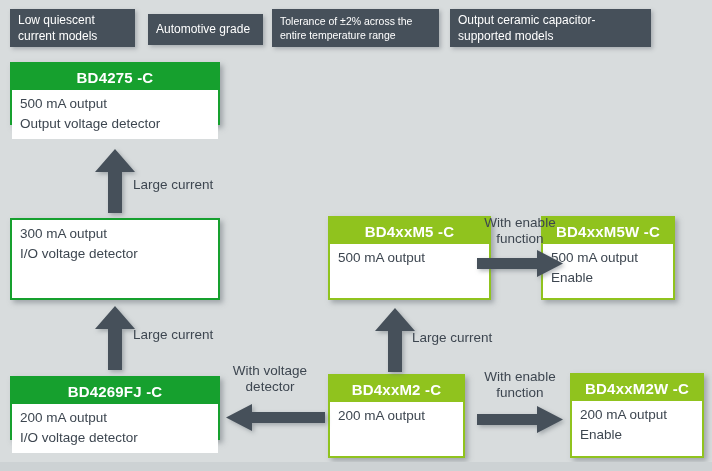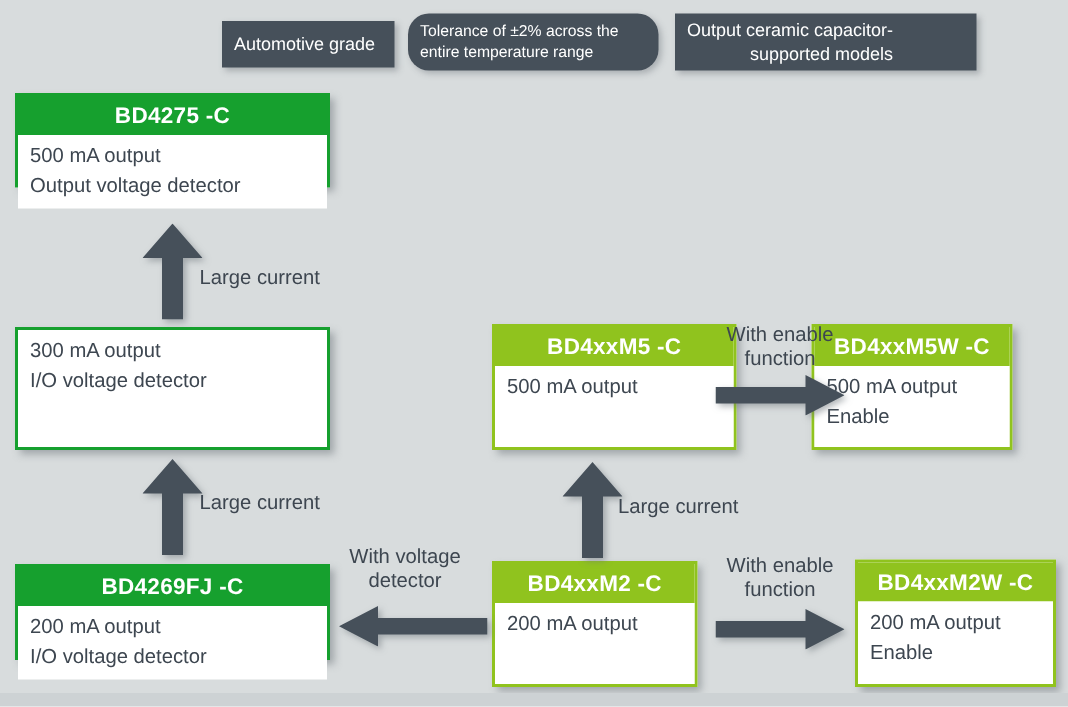--- a/index.html
+++ b/index.html
@@ -13,21 +13,21 @@
     background: var(--footer-strip, #cdd2d4);
   }
   
   .toplabel {
     position:absolute; box-sizing:border-box;
     background: var(--panel-dark, #46505a); color:#fff;
     display:flex; align-items:center; padding:2px 8px;
     font-size:12px; line-height:1.35; white-space:pre-line;
     box-shadow: 2px 2px 4px rgba(110,118,124,.45);
   }
-  .toplabel.small { font-size:10.5px;border-radius:14px; }
+  .toplabel.small { font-size:10.5px; }
   
   .pbox {
     position:absolute; display:flex; flex-direction:column;
     background:#fff; border:2px solid; box-sizing:border-box;
     box-shadow: 3px 3px 5px rgba(105,114,119,.5);
   }
   .pbox.dark { border-color: var(--green, #16a02e); }
   .pbox.lime { border-color: var(--lime, #90c31e); }
   .phead {
     flex:0 0 26px; display:flex; align-items:center; justify-content:center;
@@ -48,24 +48,26 @@
     position:absolute; color: var(--text, #3d4650);
     font-size:13.5px; line-height:1.2; white-space:pre-line;
   }
   .alabel.center { text-align:center; }
 </style>
 </head>
 <body>
 
 <div class="stage">
 
+  <div class="toplabel" style="left:10px; top:9px; width:125px; height:38px;">Low quiescent
+current models</div>
   <div class="toplabel" style="left:148px; top:14px; width:115px; height:31px;">Automotive grade</div>
   <div class="toplabel small" style="left:272px; top:9px; width:167px; height:38px;">Tolerance of ±2% across the
 entire temperature range</div>
-  <div class="toplabel" style="left:450px; top:9px; width:201px; height:38px;text-align:right;">Output ceramic capacitor-
+  <div class="toplabel" style="left:450px; top:9px; width:201px; height:38px;">Output ceramic capacitor-
 supported models</div>
 
   <div class="pbox dark" style="left:10px; top:62px; width:210px; height:63px;">
     <div class="phead">BD4275 -C</div>
     <div class="pbody">500 mA output
 Output voltage detector</div>
   </div>
   <div class="pbox dark" style="left:10px; top:218px; width:210px; height:82px;">
     <div class="pbody">300 mA output
 I/O voltage detector</div>

